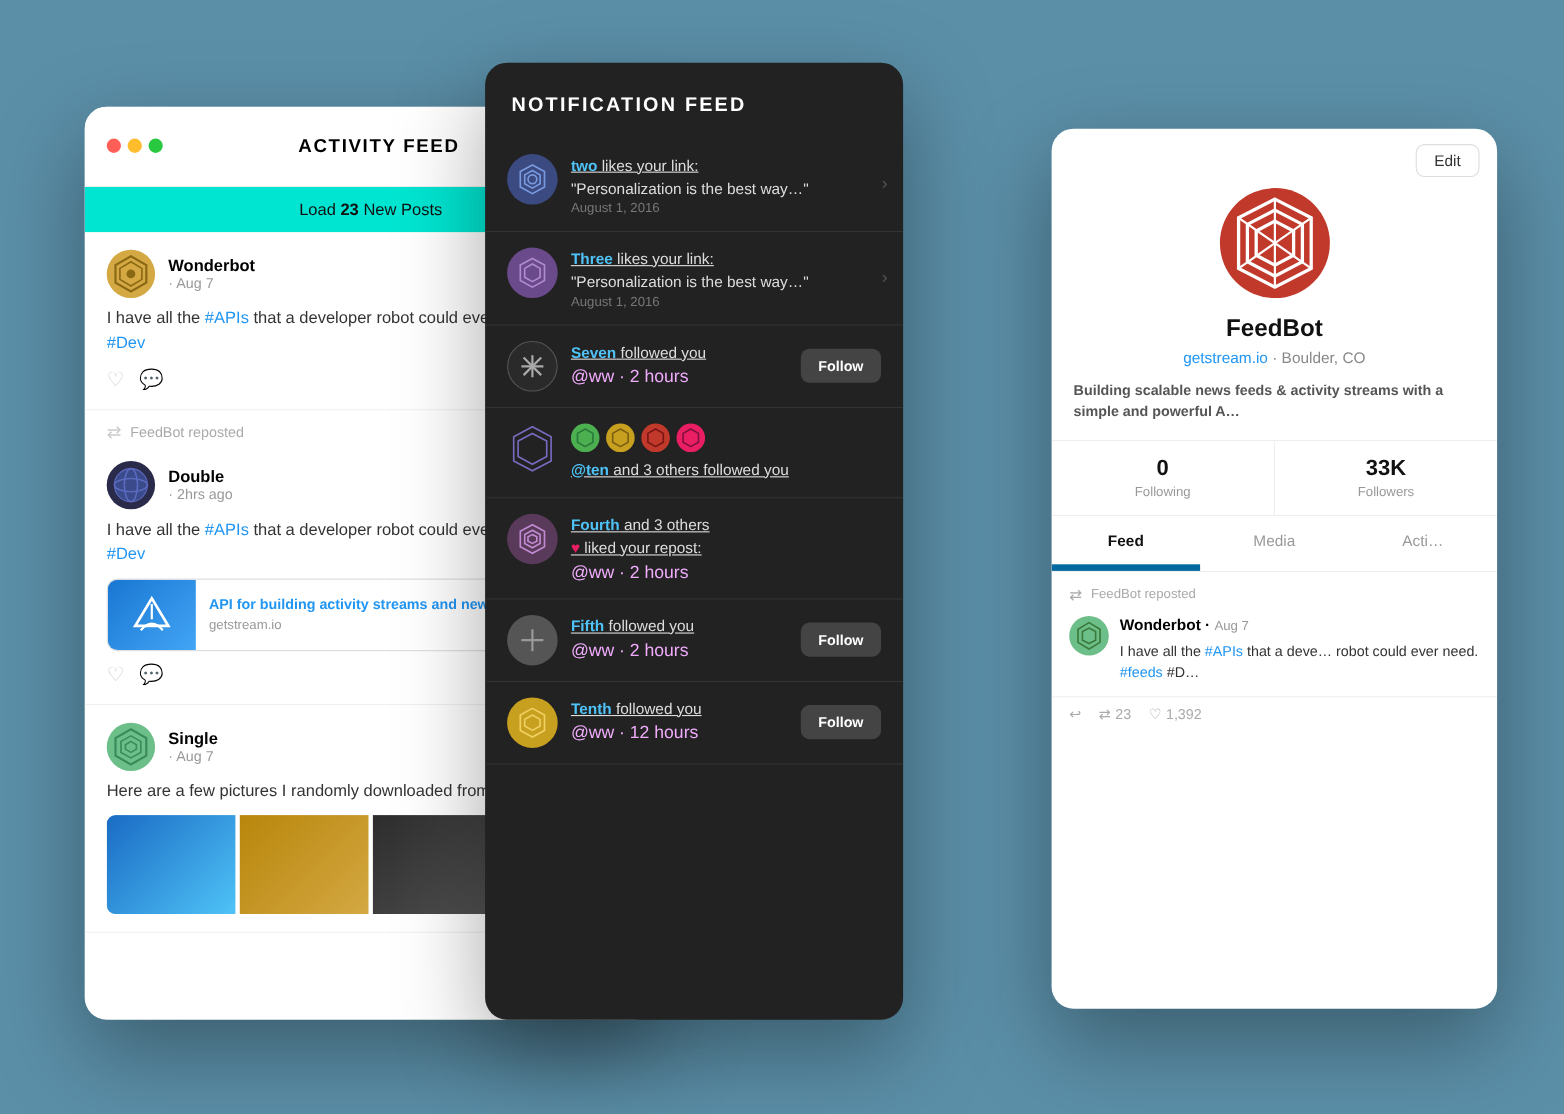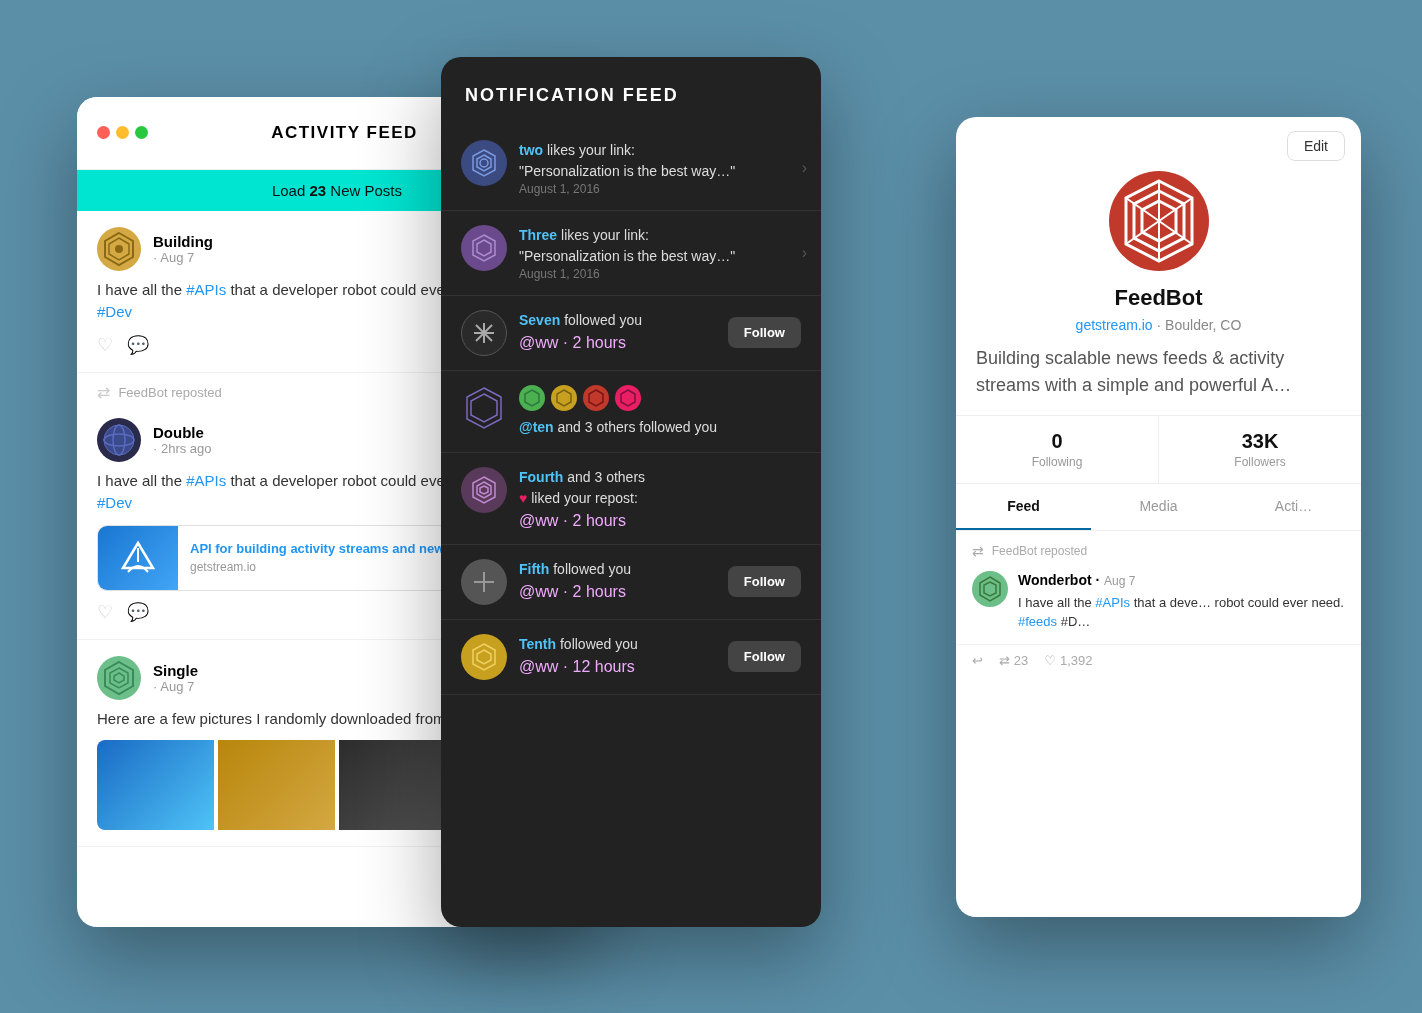--- a/index.html
+++ b/index.html
@@ -178,21 +178,21 @@
       flex-shrink: 0;
       display: flex; align-items: center; justify-content: center;
       font-size: 18px;
     }
     .nf-av-blue { background: #3b4a80; }
     .nf-av-purple { background: #6a4a8a; }
     .nf-av-dark { background: #2a2a2a; border: 1px solid #555; }
     .nf-av-gray { background: #555; }
     .nf-av-yellow { background: #c8a020; }
     .nf-content { flex: 1; }
-    .nf-text { font-size: 14px; color: #ddd; line-height: 1.5; }
+    .nf-text { font-size: 14px; color: #ddd; line-height: 1.5; text-decoration: underline; }
     .nf-highlight { color: #4fc3f7; font-weight: 600; }
     .nf-time { font-size: 12px; color: #777; margin-top: 3px; }
     .nf-chevron {
       color: #555; font-size: 16px;
       position: absolute; right: 14px; top: 50%; transform: translateY(-50%);
     }
     .nf-follow-btn {
       background: #444;
       color: #fff;
       border: none;
@@ -254,24 +254,25 @@
     }
     .pc-meta {
       text-align: center;
       font-size: 14px;
       color: #888;
       margin-bottom: 12px;
     }
     .pc-meta a { color: #2196f3; text-decoration: none; }
     .pc-bio {
       padding: 0 20px;
-      font-size: 18px;
+      font-size: 13px;
       color: #555;
       line-height: 1.5;
       margin-bottom: 16px;
+      font-weight: bold;
     }
     .pc-stats {
       display: flex;
       justify-content: center;
       gap: 0;
       border-top: 1px solid #eee;
       border-bottom: 1px solid #eee;
       margin-bottom: 0;
     }
     .pc-stat {
@@ -298,21 +299,21 @@
       flex: 1;
       text-align: center;
       padding: 14px 0;
       font-size: 14px;
       color: #999;
       cursor: pointer;
     }
     .pc-tab.active {
       color: #111;
       font-weight: 600;
-      border-bottom: 2px solid #0369a1;
+      border-bottom: 6px solid #0369a1;
     }
     .pc-feed-repost {
       display: flex; align-items: center; gap: 8px;
       color: #aaa; font-size: 12px;
       padding: 12px 16px 4px;
     }
     .pc-feed-post {
       display: flex;
       align-items: flex-start;
       gap: 10px;
@@ -371,21 +372,21 @@
     <div class="af-post">
       <div class="af-post-header">
         <div class="avatar" style="background:#d4a843;">
           <svg width="36" height="36" viewBox="0 0 36 36">
             <polygon points="18,2 32,10 32,26 18,34 4,26 4,10" fill="none" stroke="#8B6914" stroke-width="2"></polygon>
             <polygon points="18,7 28,13 28,23 18,29 8,23 8,13" fill="none" stroke="#8B6914" stroke-width="1.5"></polygon>
             <circle cx="18" cy="18" r="4" fill="#8B6914"></circle>
           </svg>
         </div>
         <div class="af-post-meta">
-          <span class="af-post-author">Building</span>
+          <span class="af-post-author">Wonderbot</span>
           <span class="af-post-date">· <span>Aug 7</span></span>
         </div>
       </div>
       <div class="af-post-text">
         I have all the <a class="af-link">#APIs</a> that a developer robot could ever need. <a class="af-link">#feeds</a> <a class="af-link">#Dev</a>
       </div>
       <div class="af-actions">
         <span class="af-action-icon">♡</span>
         <span class="af-action-icon">💬</span>
         <span class="af-promoted">Promoted post</span>

